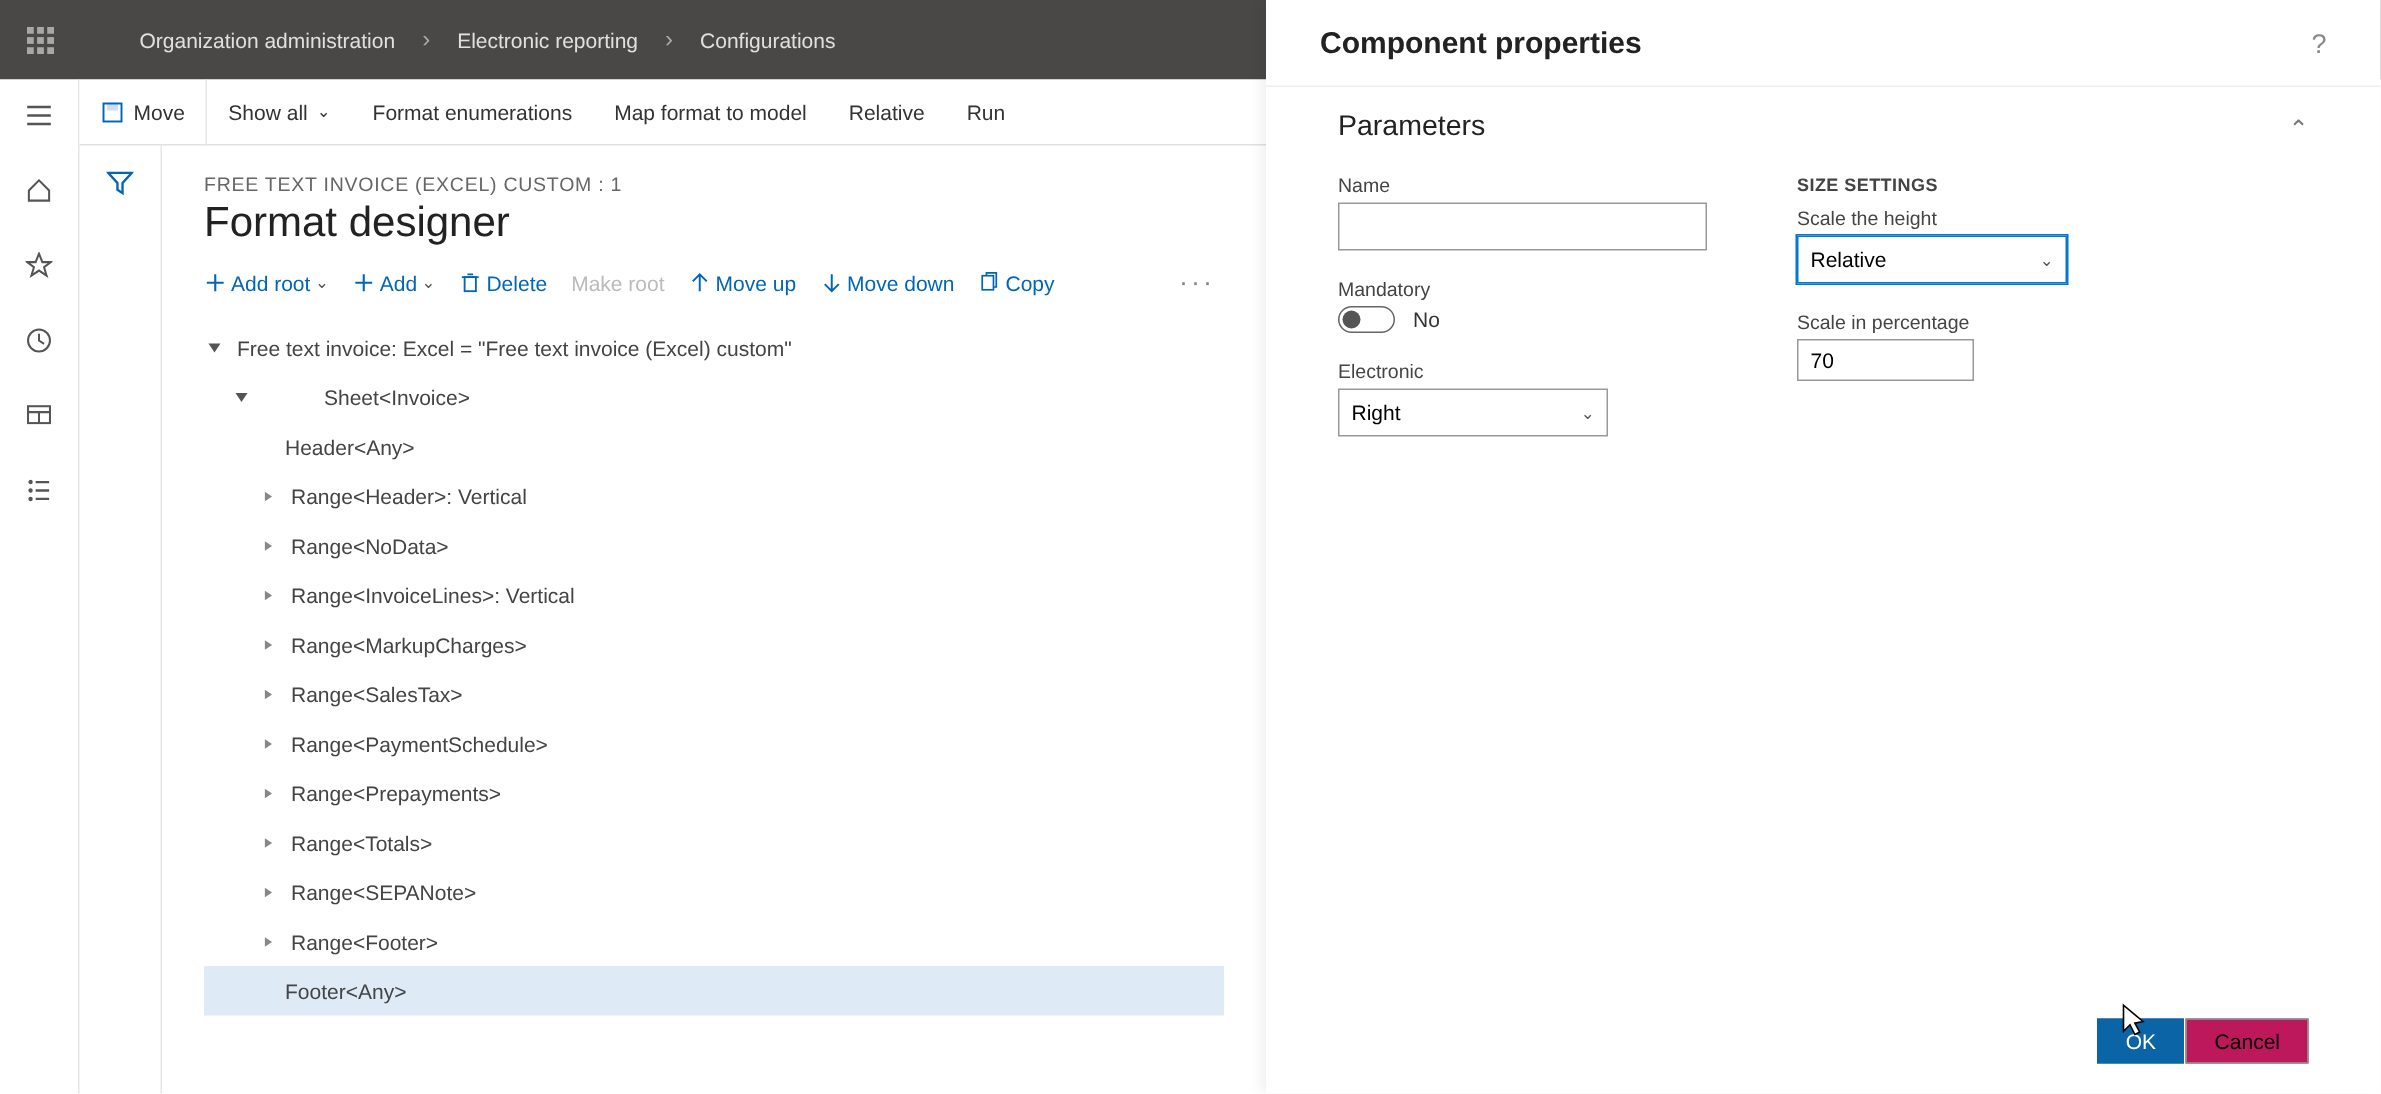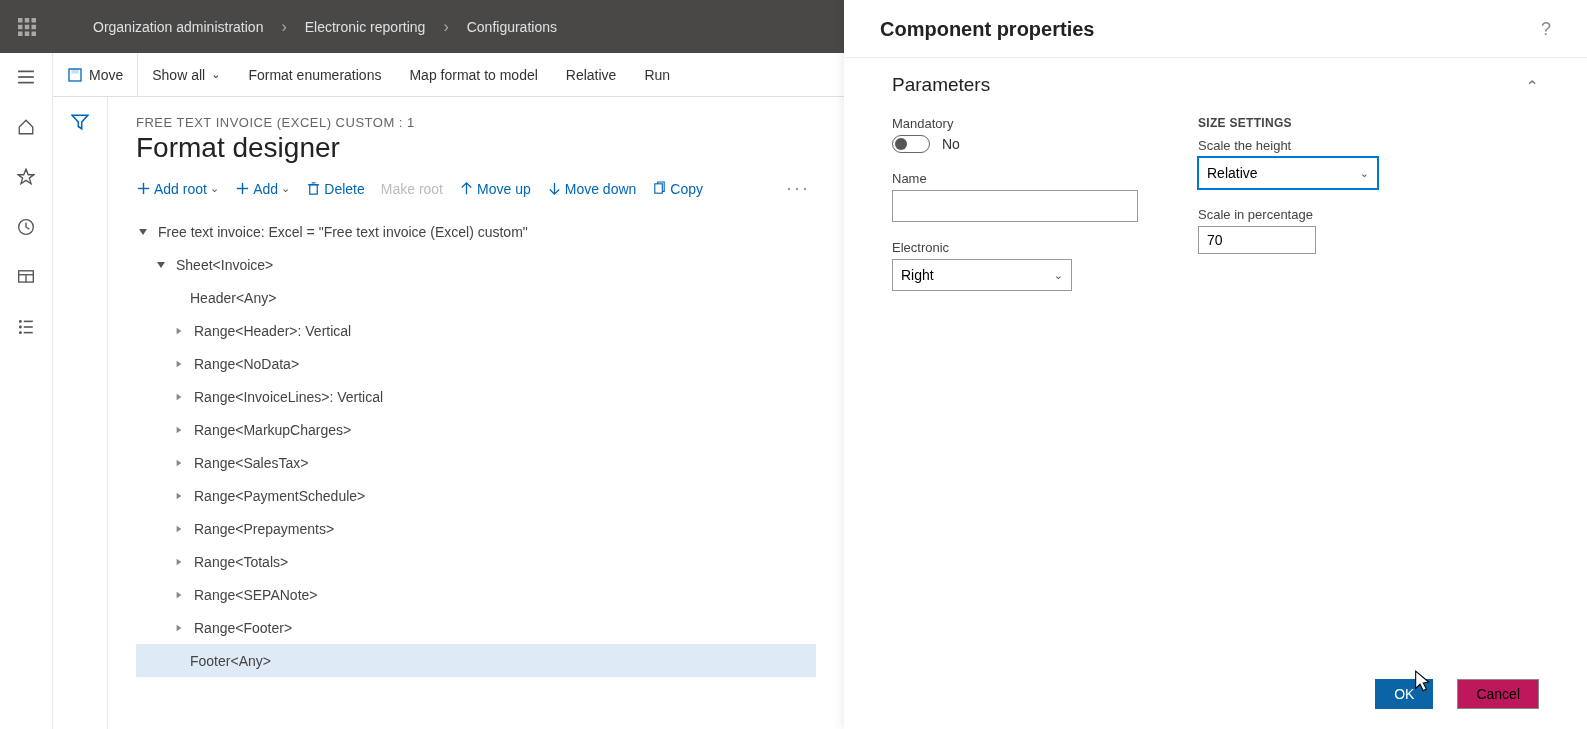--- a/index.html
+++ b/index.html
@@ -36,21 +36,21 @@
 .tbtn { display: inline-flex; align-items: center; gap: 3px; font-size: 14px; color: #0066b8; cursor: pointer; }
 .tbtn.disabled { color: #bbb; cursor: default; }
 .tbtn svg { width: 15px; height: 15px; }
 .more { color: #888; font-size: 18px; letter-spacing: 2px; margin-left: auto; margin-right: 6px; cursor: pointer; }
 
 .tree { font-size: 14px; color: #444; }
 .tree-row { display: flex; align-items: center; height: 33px; padding-left: 0; cursor: pointer; }
 .tree-row.selected { background: #dfeaf7; }
 .tree-caret { width: 14px; height: 14px; margin-right: 8px; display: inline-flex; align-items: center; justify-content: center; flex-shrink: 0; }
 .indent-0 .tree-caret { margin-left: 0; }
-.indent-1 { padding-left: 18px; }
+.indent-1 { padding-left: 18px; gap: 40px; }
 .indent-2 { padding-left: 36px; }
 .indent-2b { padding-left: 54px; }
 
 
 .panel { position: absolute; right: 0; top: 0; bottom: 0; width: 743px; background: #fff; box-shadow: -2px 0 10px rgba(0,0,0,0.08); display: flex; flex-direction: column; }
 .panel-header { padding: 18px 36px 16px 36px; border-bottom: 1px solid #eee; display: flex; align-items: center; }
 .panel-title { font-size: 20px; font-weight: 600; color: #222; }
 .panel-help { margin-left: auto; font-size: 18px; color: #888; cursor: pointer; }
 
 .panel-body { flex: 1; padding: 16px 48px 0 48px; overflow: auto; }
@@ -67,21 +67,21 @@
 .num-input { width: 118px; height: 28px; border: 1px solid #999; padding: 0 8px; font-size: 14px; }
 .select { width: 180px; height: 32px; border: 1px solid #999; padding: 0 8px; font-size: 14px; background: #fff; display: inline-flex; align-items: center; justify-content: space-between; cursor: pointer; }
 .select.focused { border-color: #0078d4; box-shadow: 0 0 0 1px #0078d4; width: 180px; }
 .select-caret { font-size: 11px; color: #555; }
 
 .toggle-wrap { display: flex; align-items: center; gap: 12px; }
 .toggle { width: 38px; height: 18px; border: 1px solid #666; border-radius: 9px; background: #fff; position: relative; cursor: pointer; }
 .toggle::after { content: ""; position: absolute; left: 2px; top: 2px; width: 12px; height: 12px; border-radius: 50%; background: #555; }
 .toggle-label { font-size: 14px; color: #333; }
 
-.panel-footer { padding: 12px 48px 20px 0; display: flex; justify-content: flex-end; gap: 24px; }
+.panel-footer { padding: 12px 48px 20px 0; display: flex; justify-content: flex-end; gap: 1px; }
 .btn { height: 30px; padding: 0 18px; font-size: 14px; border: 1px solid #888; background: #be185d; cursor: pointer; }
 .btn.primary { background: #0a64a6; color: #fff; border-color: #0a64a6; }
 
 .cursor-overlay { position: absolute; right: 156px; bottom: 30px; pointer-events: none; }
 .cursor-overlay svg { width: 22px; height: 26px; }
 </style>
 </head>
 <body>
 
 <div class="topbar">
@@ -351,29 +351,29 @@
   </div>
   <div class="panel-body">
     <div class="section-hdr">
       <div class="section-title">Parameters</div>
       <div class="collapse-caret">⌃</div>
     </div>
 
     <div class="fields">
       <div class="col">
         <div class="field">
+          <label class="label">Name</label>
+          <input class="text-input" value="" style="">
+        </div>
+        <div class="field">
           <label class="label">Mandatory</label>
           <div class="toggle-wrap">
             <div class="toggle"></div>
             <span class="toggle-label">No</span>
           </div>
-        </div>
-        <div class="field">
-          <label class="label">Name</label>
-          <input class="text-input" value="" style="">
         </div>
         <div class="field">
           <label class="label">Electronic</label>
           <div class="select">
             <span>Right</span>
             <span class="select-caret">⌄</span>
           </div>
         </div>
       </div>
 

